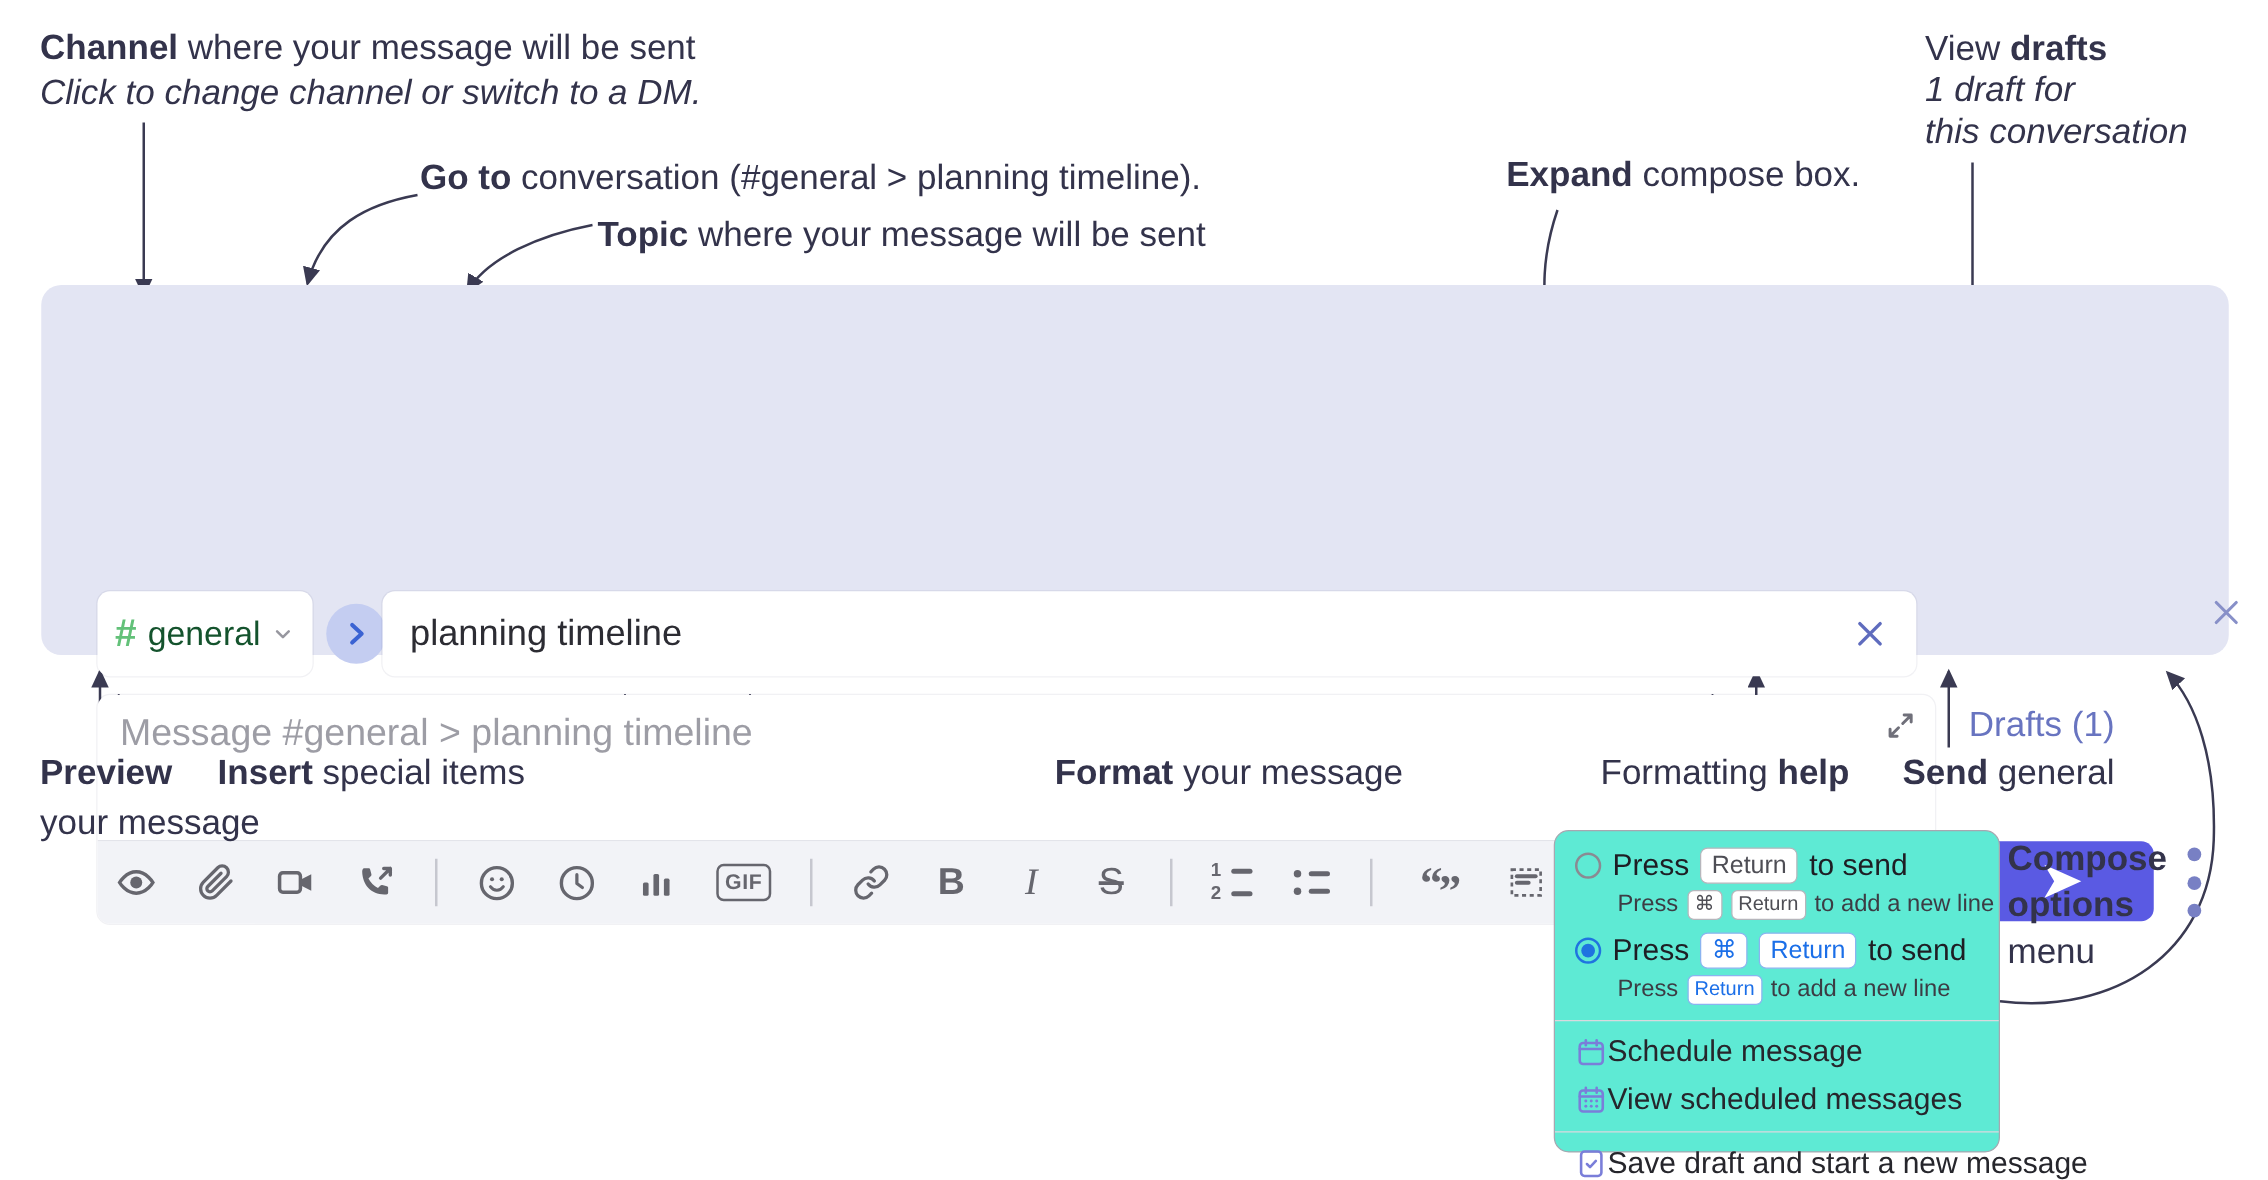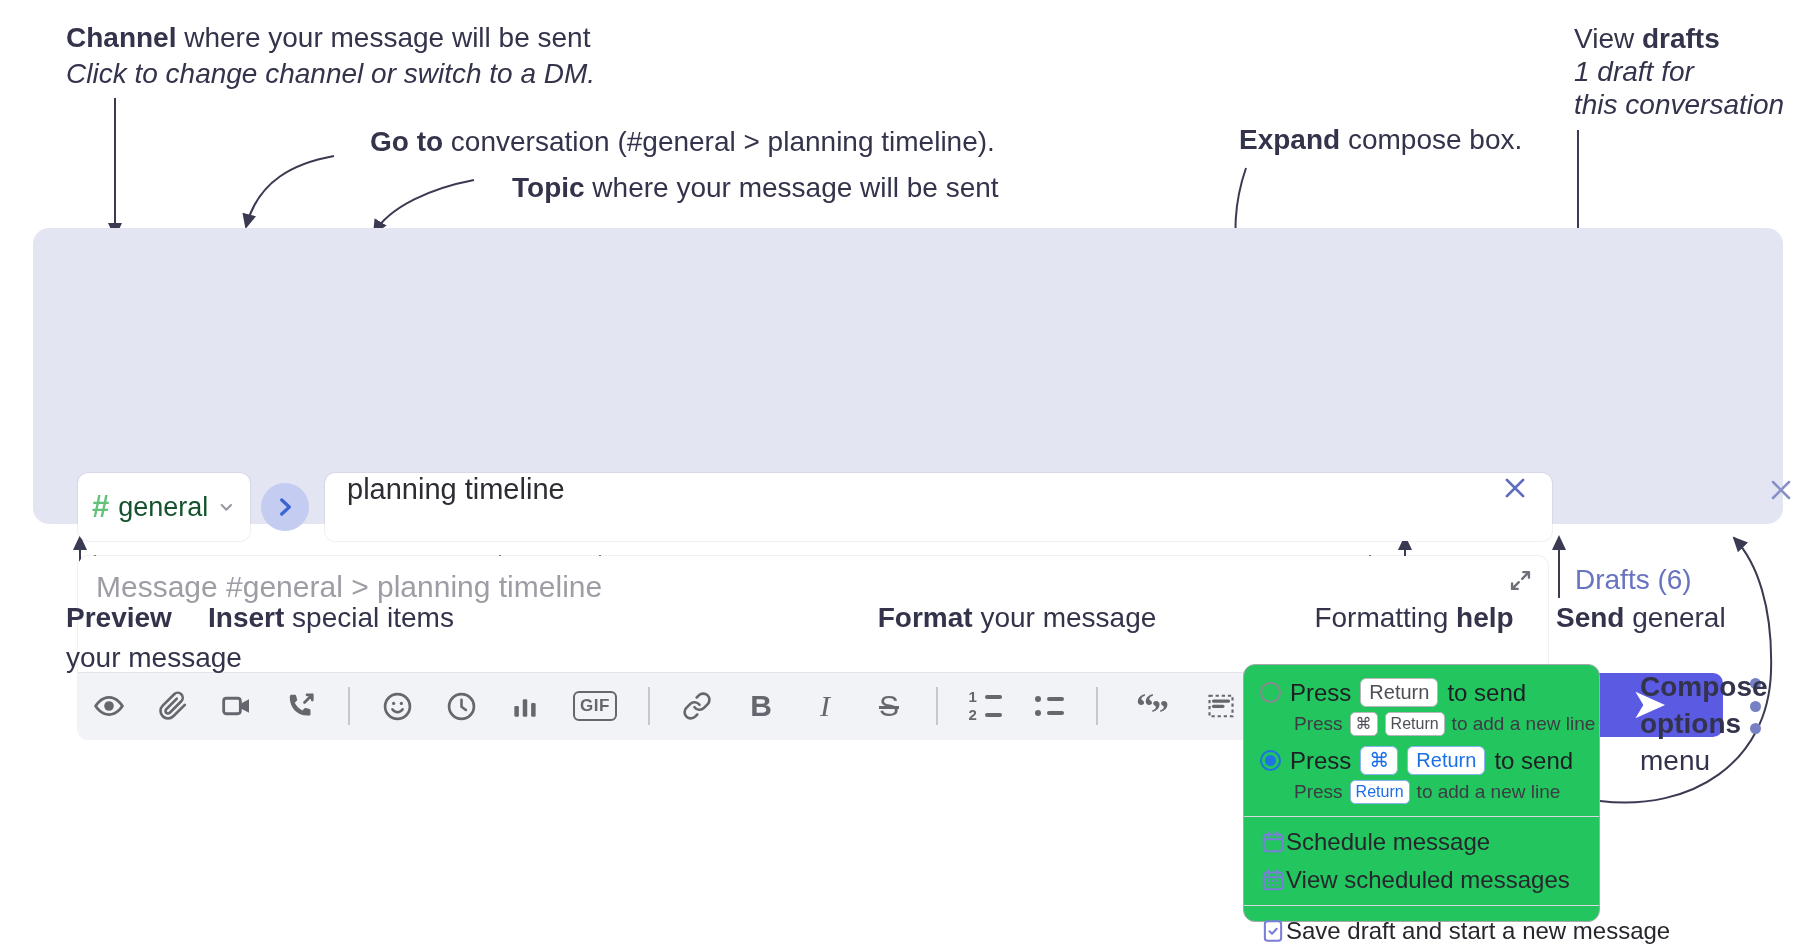--- a/index.html
+++ b/index.html
@@ -4,21 +4,21 @@
 <style>
   * { margin:0; padding:0; box-sizing:border-box; }
   html,body { width:1814px; height:944px; }
   body {
     position:relative; overflow:hidden; background:#ffffff;
     font-family:"Liberation Sans","DejaVu Sans",sans-serif;
     color:#33334b;
   }
   .abs { position:absolute; }
   
-  .ann { font-size:28px; line-height:36px; color:#33334b;margin-left:34px; }
+  .ann { font-size:28px; line-height:36px; color:#33334b; }
   .ann .b { font-weight:700; }
   .ann .i { font-style:italic; }
   .center { transform:translateX(-50%); text-align:left; white-space:nowrap; }
   .nowrap { white-space:nowrap; }
   
   .compose {
     left:33px; top:228px; width:1750px; height:296px;
     background:#e3e5f3; border-radius:16px;
   }
   .channel-pill {
@@ -27,23 +27,23 @@
     display:flex; align-items:center; padding:0 14px; gap:9px; cursor:pointer;
   }
   .hash { color:#63c179; font-weight:700; font-size:31px; }
   .channel-label { font-size:27px; color:#14532d; }
   .pill-chevron { margin-left:auto; }
   .goto-btn {
     left:228px; top:255px; width:48px; height:48px; border-radius:50%;
     background:#c4cdf1; border:none; display:flex; align-items:center; justify-content:center; cursor:pointer;
   }
   .topic-input {
-    left:292px; top:245px; width:1227px; height:68px; background:#fff;
+    left:273px; top:245px; width:1227px; height:68px; background:#fff;
     border-radius:10px; box-shadow:0 0 0 1px rgba(80,80,120,0.08);
-    display:flex; align-items:flex-start; padding:0 22px;
+    display:flex; align-items:center; padding:0 22px;
   }
   .topic-text { font-size:29px; color:#2c2c33; flex:1; }
   .clear-x { cursor:pointer; display:flex; }
   .close-x { left:1732px; top:246px; cursor:pointer; display:flex; }
   .drafts-link { left:1542px; top:336px; font-size:28px; color:#6874c0; cursor:pointer; text-decoration:none; }
   .message-box {
     left:45px; top:328px; width:1470px; height:183px; background:#fff;
     border-radius:10px; box-shadow:0 0 0 1px rgba(80,80,120,0.08);
   }
   .placeholder { position:absolute; left:18px; top:14px; font-size:30px; color:#9d9da5; }
@@ -72,21 +72,21 @@
   .math-x { font-style:italic; font-family:"Liberation Serif","DejaVu Serif",serif; border-top:2px solid #66666e; padding:0 3px; }
   .help-q { font-size:30px; color:#66666e; }
   .send-btn {
     left:1543px; top:445px; width:147px; height:64px; border:none; cursor:pointer;
     background:#5a5ae3; border-radius:10px; display:flex; align-items:center; justify-content:center;
   }
   .ellipsis { left:1711px; top:450px; width:22px; height:56px; display:flex; flex-direction:column; align-items:center; justify-content:space-between; cursor:pointer; }
   .e-dot { width:11px; height:11px; border-radius:50%; background:#7880c4; }
   
   .popup {
-    left:1243px; top:664px; width:357px; height:258px; background:#22c55e;
+    left:1243px; top:664px; width:357px; height:258px; background:#5eead4;
     border:1.5px solid #a7a7b0; border-radius:12px; padding:9px 0 0 0;
   }
   .pop-row { display:flex; align-items:center; gap:9px; padding:4px 16px; font-size:24px; color:#1e1e24; white-space:nowrap; }
   .pop-sub { padding:1px 16px 6px 50px; font-size:19px; color:#3c3c44; gap:7px; }
   .radio { width:21px; height:21px; border-radius:50%; border:2px solid #8a8a92; flex:0 0 auto; }
   .radio.sel { border-color:#1f74e0; display:flex; align-items:center; justify-content:center; }
   .radio.sel::after { content:""; width:11px; height:11px; border-radius:50%; background:#1f74e0; }
   .kbd { border:1.5px solid #b6b6bc; border-radius:6px; padding:0 8px; font-size:20px; color:#4e4e55; background:#fff; line-height:27px; }
   .kbd.sm { font-size:16px; padding:0 5px; line-height:22px; border-radius:5px; }
   .kbd.blue { border-color:#8ab4f0; color:#1b6fe8; }
@@ -165,21 +165,21 @@
       </svg>
     </span>
   </div>
 
   <span class="abs close-x">
     <svg width="32" height="32" viewBox="0 0 24 24">
       <path d="M6 6 L18 18 M18 6 L6 18" stroke="#8890c8" stroke-width="1.9" stroke-linecap="round"></path>
     </svg>
   </span>
 
-  <a class="abs drafts-link">Drafts (6)</a>
+  <a class="abs drafts-link">Drafts (1)</a>
 
   <div class="abs message-box">
     <div class="placeholder">Message #general &gt; planning timeline</div>
     <span class="expand-btn">
       <svg width="27" height="27" viewBox="0 0 24 24">
         <g stroke="#70707a" stroke-width="2.1" fill="none" stroke-linecap="round" stroke-linejoin="round">
           <path d="M14.5 4.5 h5 v5 M19.2 4.8 L13.5 10.5"></path>
           <path d="M9.5 19.5 h-5 v-5 M4.8 19.2 L10.5 13.5"></path>
         </g>
         <g fill="#70707a" stroke="none">

